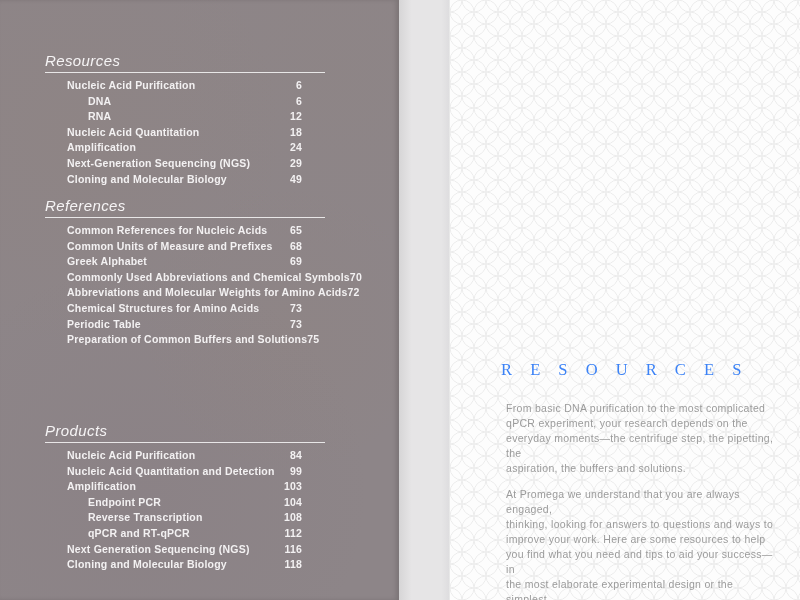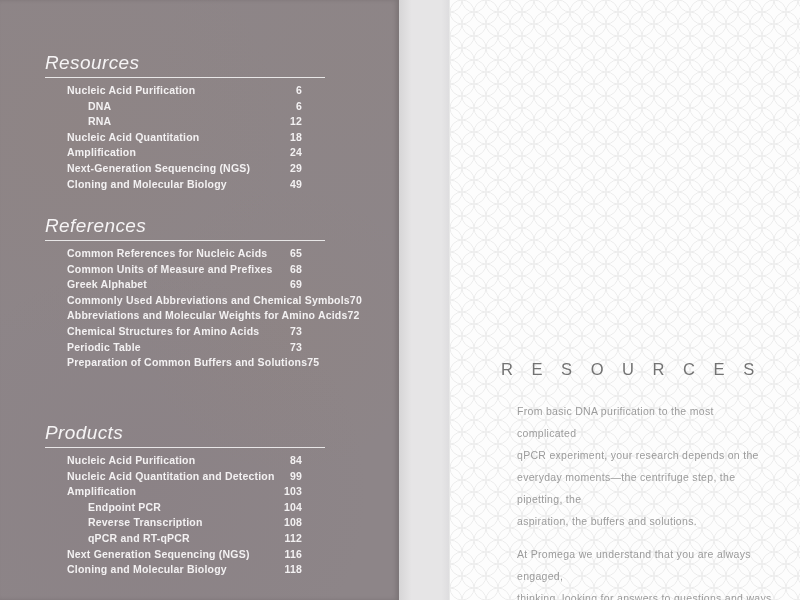--- a/index.html
+++ b/index.html
@@ -30,21 +30,21 @@
       #8d8588;
     box-shadow: inset -3px 0 4px rgba(0,0,0,0.12);
   }
   .toc-section {
     position: absolute;
     left: 45px;
     width: 280px;
   }
   .toc-title {
     margin: 0 0 3px 0;
-    font-size: 19px;
+    font-size: 15px;
     font-style: italic;
     font-weight: 500;
     letter-spacing: 0.4px;
     color: #f6f4f5;
   }
   .toc-rule {
     height: 1px;
     background: rgba(255,255,255,0.8);
     margin-bottom: 6px;
   }
@@ -90,26 +90,27 @@
     position: absolute;
     left: 51px;
     top: 360px;
     width: 275px;
   }
   .intro-heading {
     margin: 0 0 21px 0;
     font-size: 16.5px;
     font-weight: 500;
     letter-spacing: 7px;
-    color: #737373;
+    color: #3b82f6;
+    font-family: Liberation Serif, serif;
   }
   .intro p {
-    margin: 0 0 11px 16px;
+    margin: 0 0 11px 5px;
     font-size: 10.5px;
-    line-height: 22px;
+    line-height: 15px;
     letter-spacing: 0.3px;
     color: #9b9b9b;
     white-space: pre-line;
   }
 </style>
 </head>
 <body>
 
 <div class="spread">
 
@@ -140,21 +141,21 @@
           </div>
           <div class="toc-row indent-0">
             <span class="toc-label">Next-Generation Sequencing (NGS)</span>
             <span class="toc-page">29</span>
           </div>
           <div class="toc-row indent-0">
             <span class="toc-label">Cloning and Molecular Biology</span>
             <span class="toc-page">49</span>
           </div>
         </section>
-        <section class="toc-section" style="top: 215px;">
+        <section class="toc-section" style="top: 197px;">
           <h2 class="toc-title">References</h2>
           <div class="toc-rule"></div>
           <div class="toc-row indent-0">
             <span class="toc-label">Common References for Nucleic Acids</span>
             <span class="toc-page">65</span>
           </div>
           <div class="toc-row indent-0">
             <span class="toc-label">Common Units of Measure and Prefixes</span>
             <span class="toc-page">68</span>
           </div>

